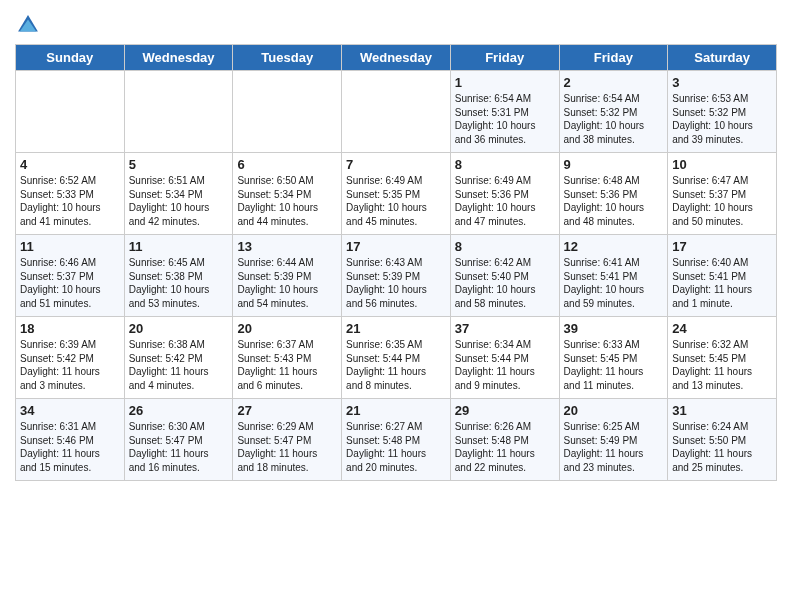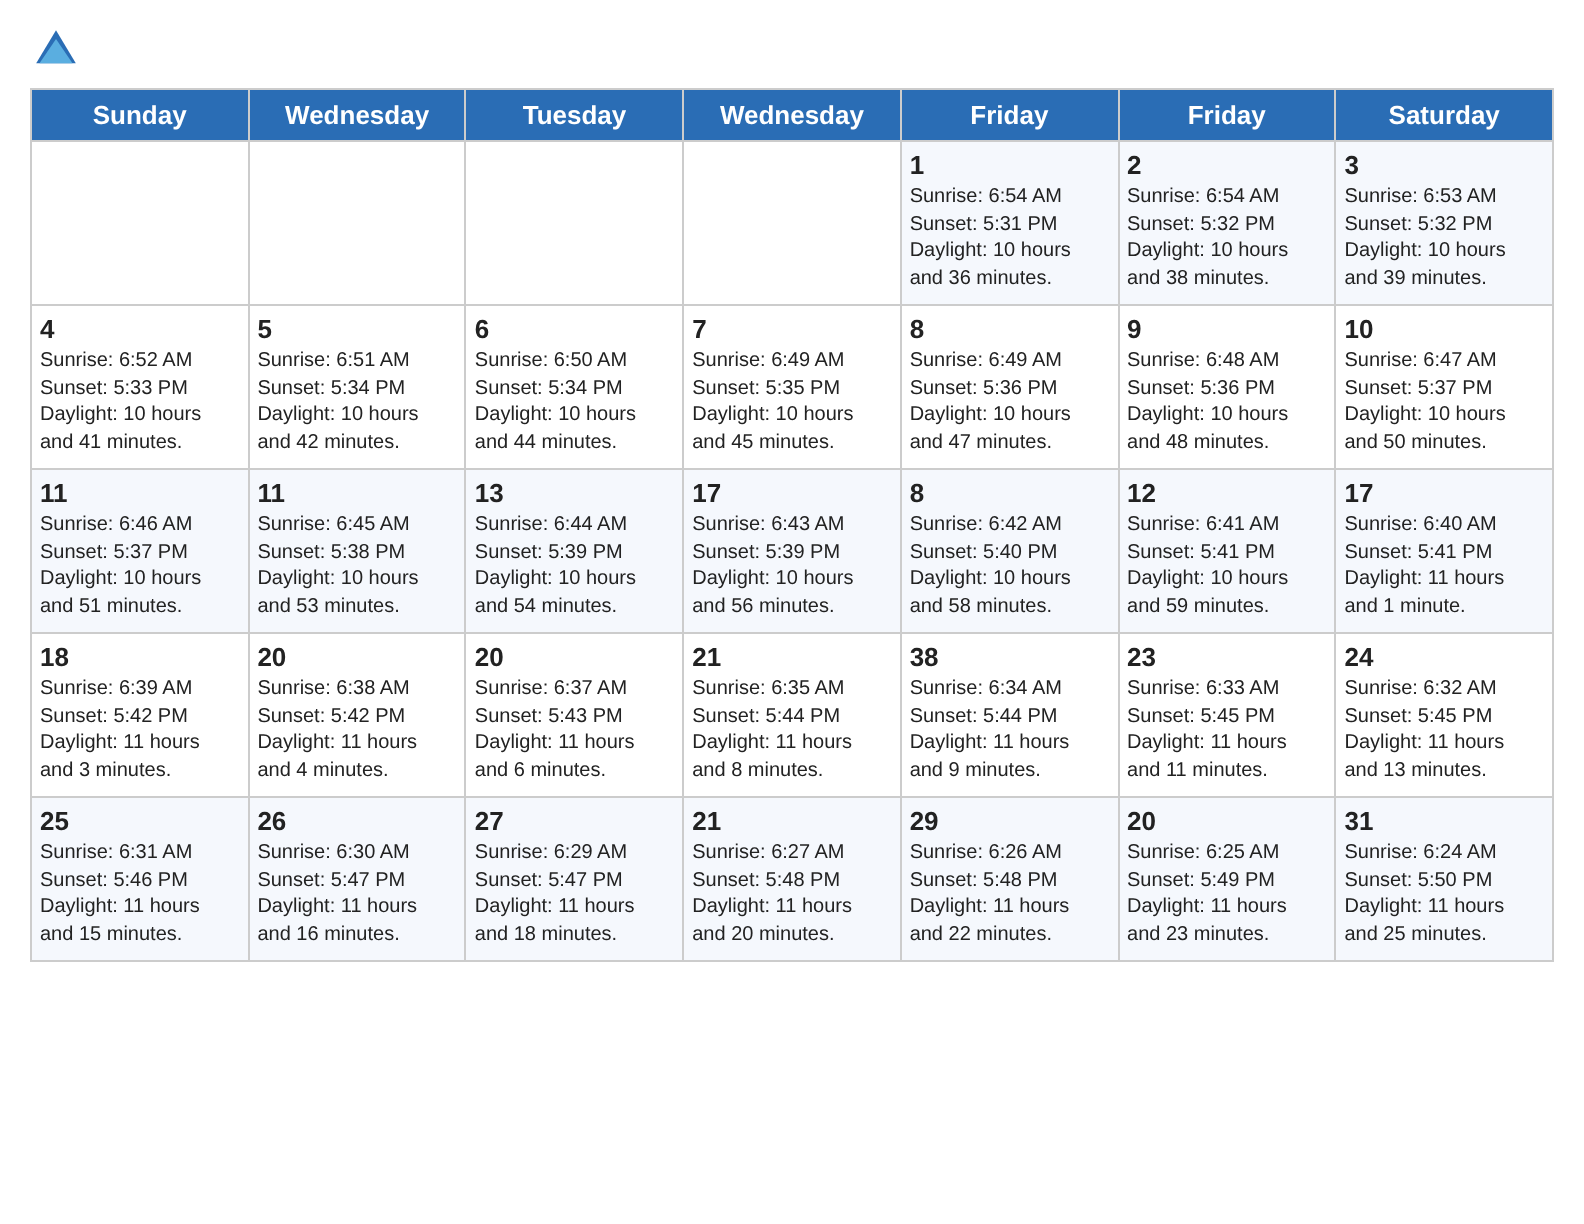--- a/index.html
+++ b/index.html
@@ -220,35 +220,35 @@
         </td>
         <td>
           <span class="day-num">20</span>
           <div class="day-info">Sunrise: 6:37 AM<br>Sunset: 5:43 PM<br>Daylight: 11 hours<br>and 6 minutes.</div>
         </td>
         <td>
           <span class="day-num">21</span>
           <div class="day-info">Sunrise: 6:35 AM<br>Sunset: 5:44 PM<br>Daylight: 11 hours<br>and 8 minutes.</div>
         </td>
         <td>
-          <span class="day-num">38</span>
+          <span class="day-num">37</span>
           <div class="day-info">Sunrise: 6:34 AM<br>Sunset: 5:44 PM<br>Daylight: 11 hours<br>and 9 minutes.</div>
         </td>
         <td>
-          <span class="day-num">23</span>
+          <span class="day-num">39</span>
           <div class="day-info">Sunrise: 6:33 AM<br>Sunset: 5:45 PM<br>Daylight: 11 hours<br>and 11 minutes.</div>
         </td>
         <td>
           <span class="day-num">24</span>
           <div class="day-info">Sunrise: 6:32 AM<br>Sunset: 5:45 PM<br>Daylight: 11 hours<br>and 13 minutes.</div>
         </td>
       </tr>
       <tr>
         <td>
-          <span class="day-num">25</span>
+          <span class="day-num">34</span>
           <div class="day-info">Sunrise: 6:31 AM<br>Sunset: 5:46 PM<br>Daylight: 11 hours<br>and 15 minutes.</div>
         </td>
         <td>
           <span class="day-num">26</span>
           <div class="day-info">Sunrise: 6:30 AM<br>Sunset: 5:47 PM<br>Daylight: 11 hours<br>and 16 minutes.</div>
         </td>
         <td>
           <span class="day-num">27</span>
           <div class="day-info">Sunrise: 6:29 AM<br>Sunset: 5:47 PM<br>Daylight: 11 hours<br>and 18 minutes.</div>
         </td>

